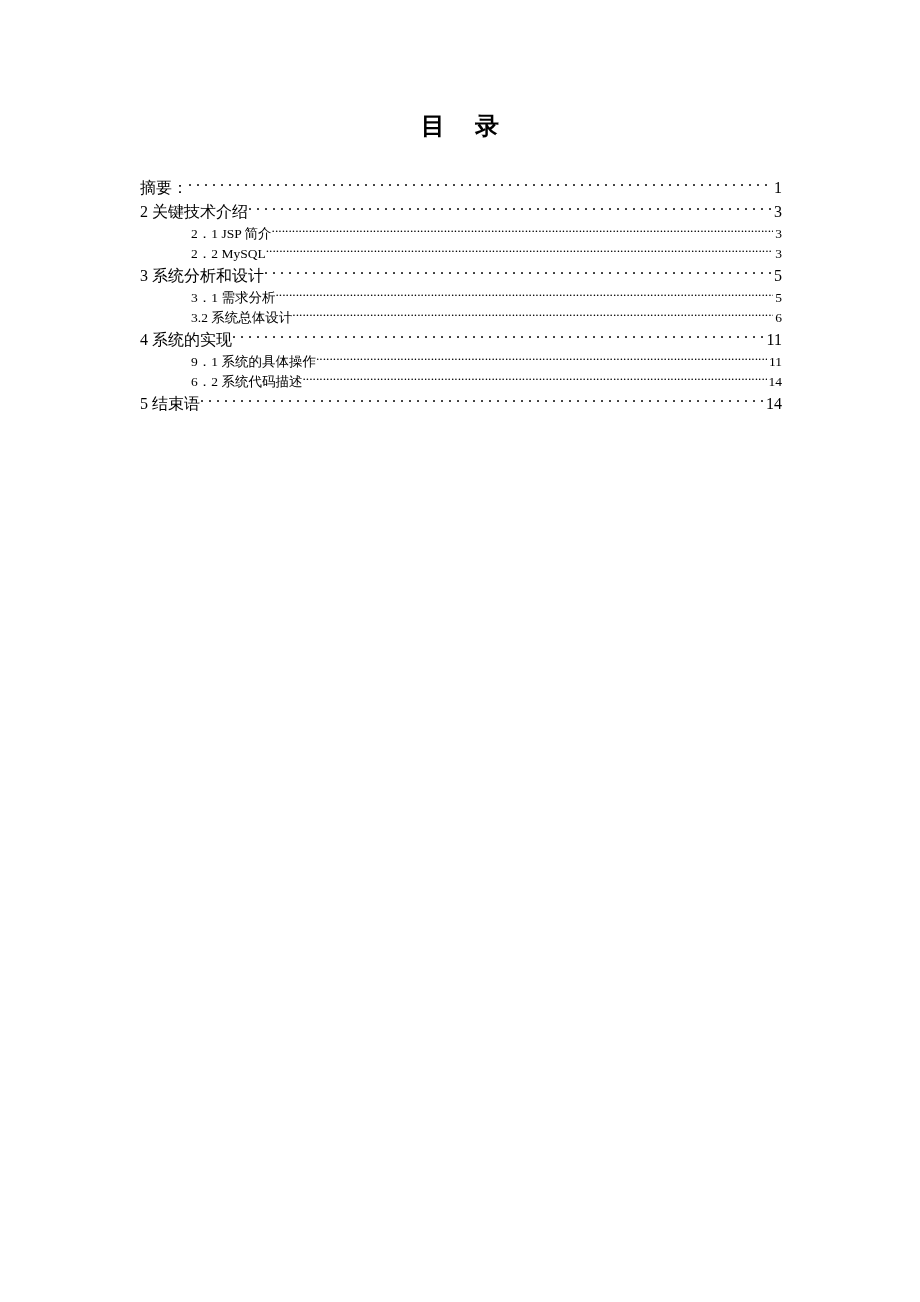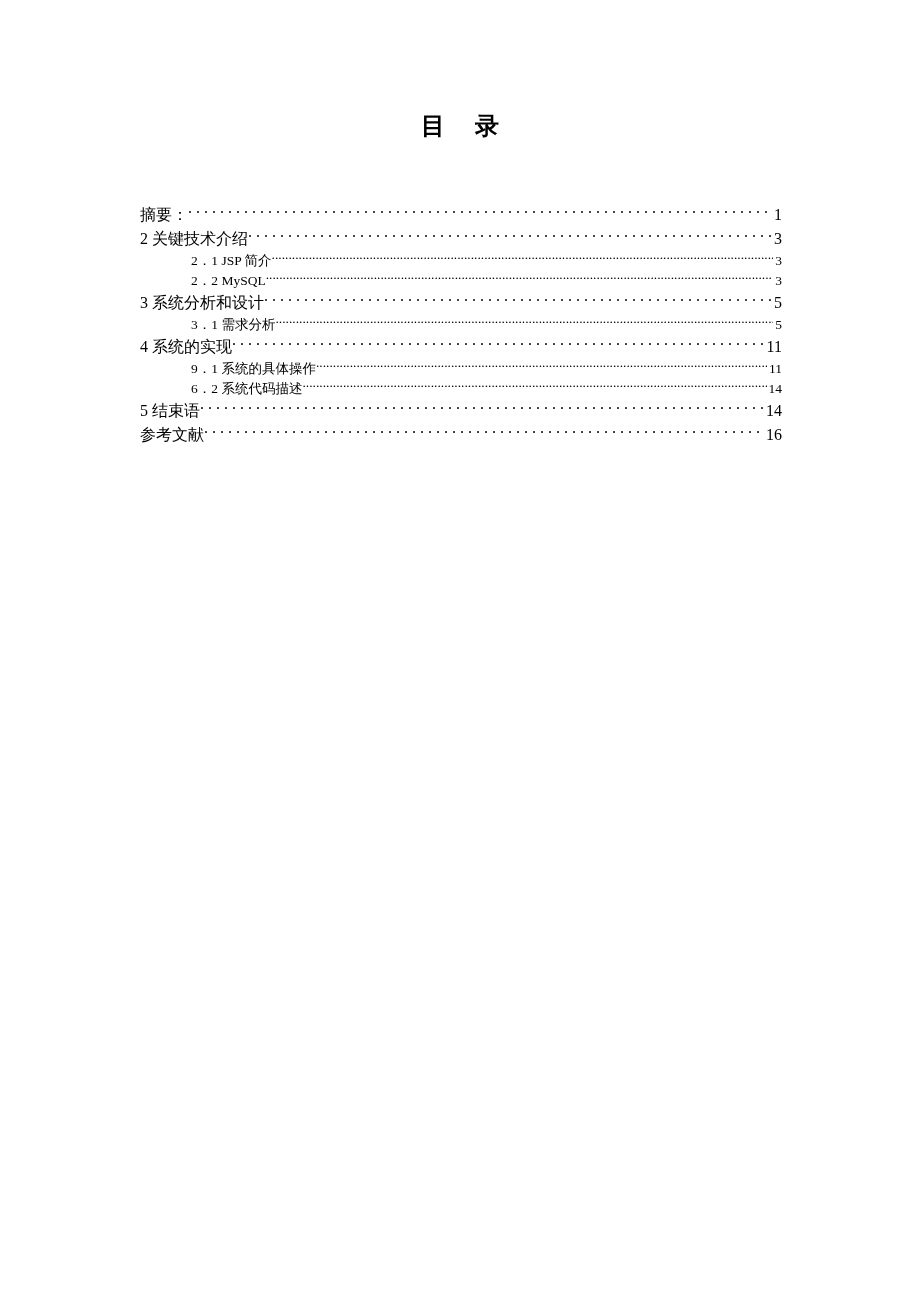--- a/index.html
+++ b/index.html
@@ -13,21 +13,21 @@
       background: #ffffff;
       font-family: "SimSun", "宋体", serif;
       color: #000000;
       padding-top: 110px;
     }
     .title {
       text-align: center;
       font-size: 24px;
       font-weight: bold;
       letter-spacing: 30px;
-      margin-bottom: 61px;
+      margin-bottom: 34px;
       padding-left: 30px;
     }
     .toc {
       margin: 0 138px 0 140px;
     }
     .toc-row {
       display: flex;
       align-items: baseline;
       white-space: nowrap;
       overflow: hidden;
@@ -106,38 +106,38 @@
     <div class="toc-row level1">
       <span class="toc-label">3 系统分析和设计</span>
       <span class="toc-leader dot-wide"></span>
       <span class="toc-page">5</span>
     </div>
     <div class="toc-row level2">
       <span class="toc-label">3．1 需求分析</span>
       <span class="toc-leader dot-tight"></span>
       <span class="toc-page">5</span>
     </div>
+    <div class="toc-row level2">
+      <span class="toc-label">3.2 系统总体设计</span>
+      <span class="toc-leader dot-tight"></span>
+      <span class="toc-page">6</span>
+    </div>
     <div class="toc-row level1">
       <span class="toc-label">4 系统的实现</span>
       <span class="toc-leader dot-wide"></span>
       <span class="toc-page">11</span>
     </div>
     <div class="toc-row level2">
       <span class="toc-label">9．1 系统的具体操作</span>
       <span class="toc-leader dot-tight"></span>
       <span class="toc-page">11</span>
     </div>
     <div class="toc-row level2">
       <span class="toc-label">6．2 系统代码描述</span>
       <span class="toc-leader dot-tight"></span>
       <span class="toc-page">14</span>
     </div>
     <div class="toc-row level1">
       <span class="toc-label">5 结束语</span>
       <span class="toc-leader dot-wide"></span>
       <span class="toc-page">14</span>
     </div>
-    <div class="toc-row level1">
-      <span class="toc-label">参考文献</span>
-      <span class="toc-leader dot-wide"></span>
-      <span class="toc-page">16</span>
-    </div>
   </div>
 
 </body></html>

